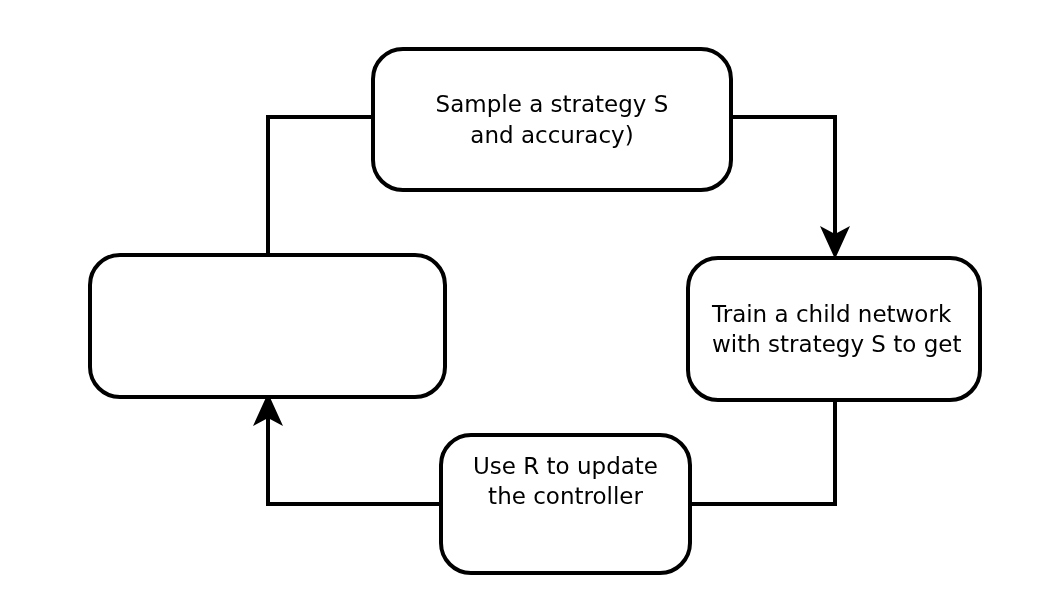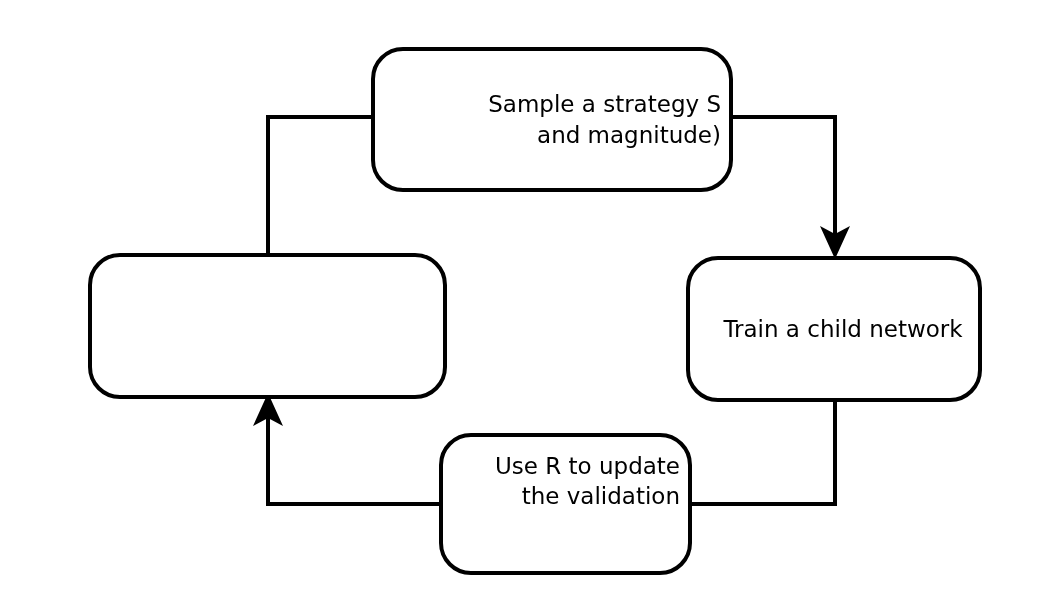--- a/index.html
+++ b/index.html
@@ -48,22 +48,22 @@
     display: flex;
     flex-direction: column;
     justify-content: center;
     color: #000000;
     font-family: "DejaVu Sans", sans-serif;
     font-size: 23px;
     line-height: 1.32;
     white-space: pre;
     pointer-events: none;
   }
-  .node-label.center { align-items: flex-end; text-align: center; }
-  .node-label.left   { align-items: center; text-align: left; }
+  .node-label.center { align-items: center; text-align: center; }
+  .node-label.left   { align-items: flex-start; text-align: left; }
 </style>
 </head>
 <body>
 
 <div id="canvas">
 
   <svg id="diagram-svg" viewBox="0 0 1056 592">
 
     <path class="connector" d="M 268,255 L 268,117 L 375,117"></path>
 
@@ -76,26 +76,27 @@
     <polygon class="arrowhead" points="268,393 253,426 268,418 283,426"></polygon>
 
     <rect class="node-box" x="373" y="49" width="358" height="141" rx="30" ry="30"></rect>
     <rect class="node-box" x="688" y="258" width="292" height="142" rx="30" ry="30"></rect>
     <rect class="node-box" x="441" y="435" width="249" height="138" rx="30" ry="30"></rect>
     <rect class="node-box" x="90" y="255" width="355" height="142" rx="30" ry="30"></rect>
   </svg>
 
   <div class="node-label center" style="left:383px; top:49px; width:338px; height:141px;">
     <span>Sample a strategy S</span>
-    <span>and magnitude)</span>
+    <span>and accuracy)</span>
   </div>
 
   <div class="node-label left" style="left:712px; top:258px; width:262px; height:142px;">
     <span>Train a child network</span>
+    <span>with strategy S to get</span>
   </div>
 
   <div class="node-label center" style="left:451px; top:412px; width:229px; height:138px;">
     <span>Use R to update</span>
-    <span>the validation</span>
+    <span>the controller</span>
   </div>
 
 
 </div>
 
 </body></html>

